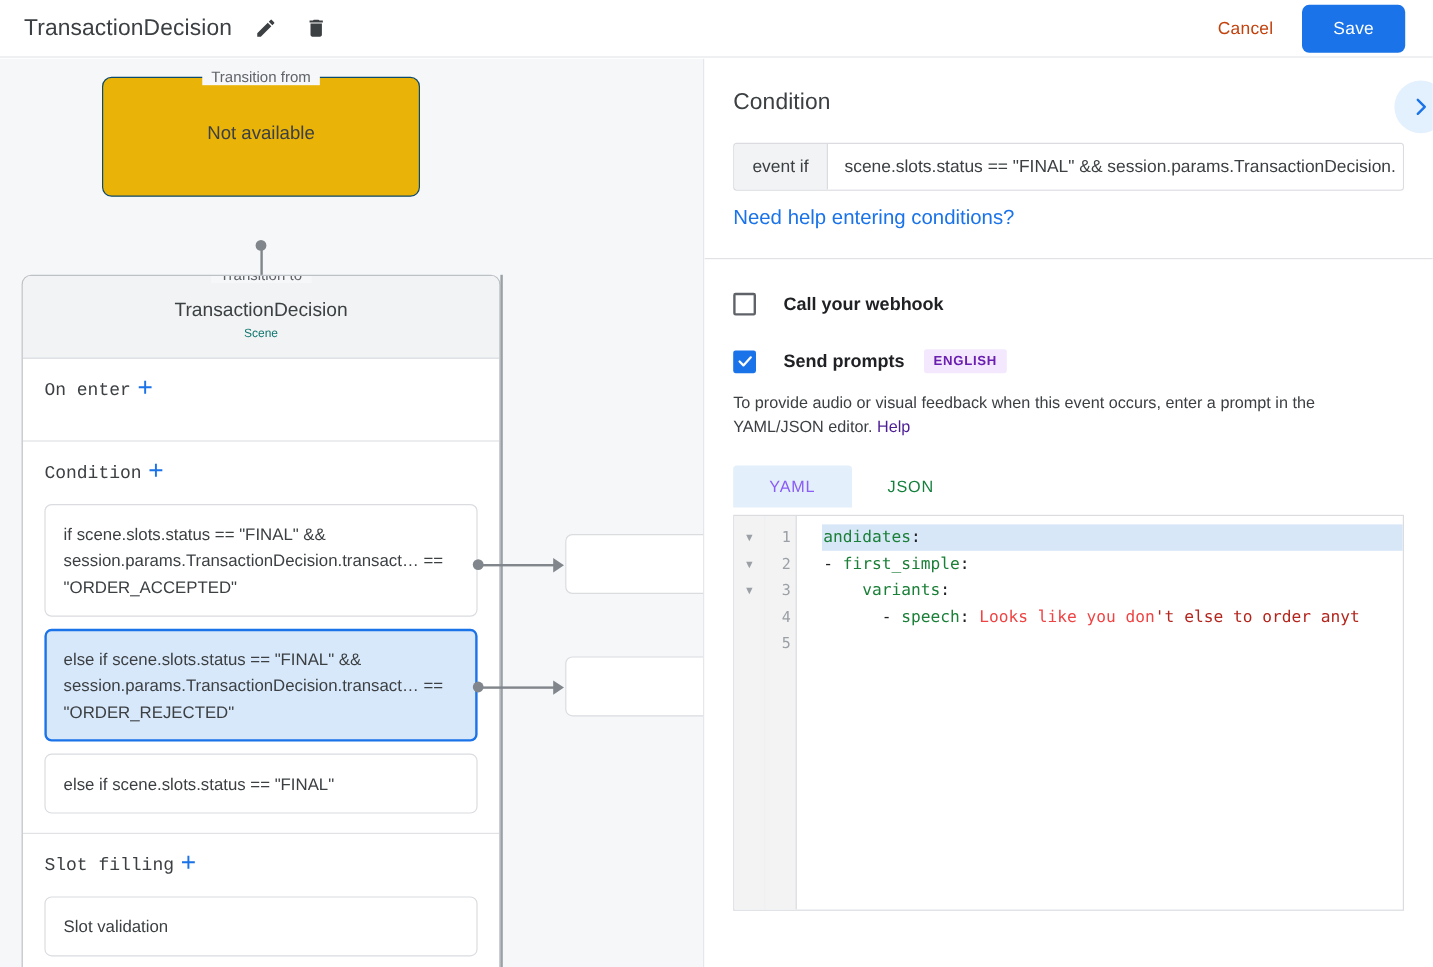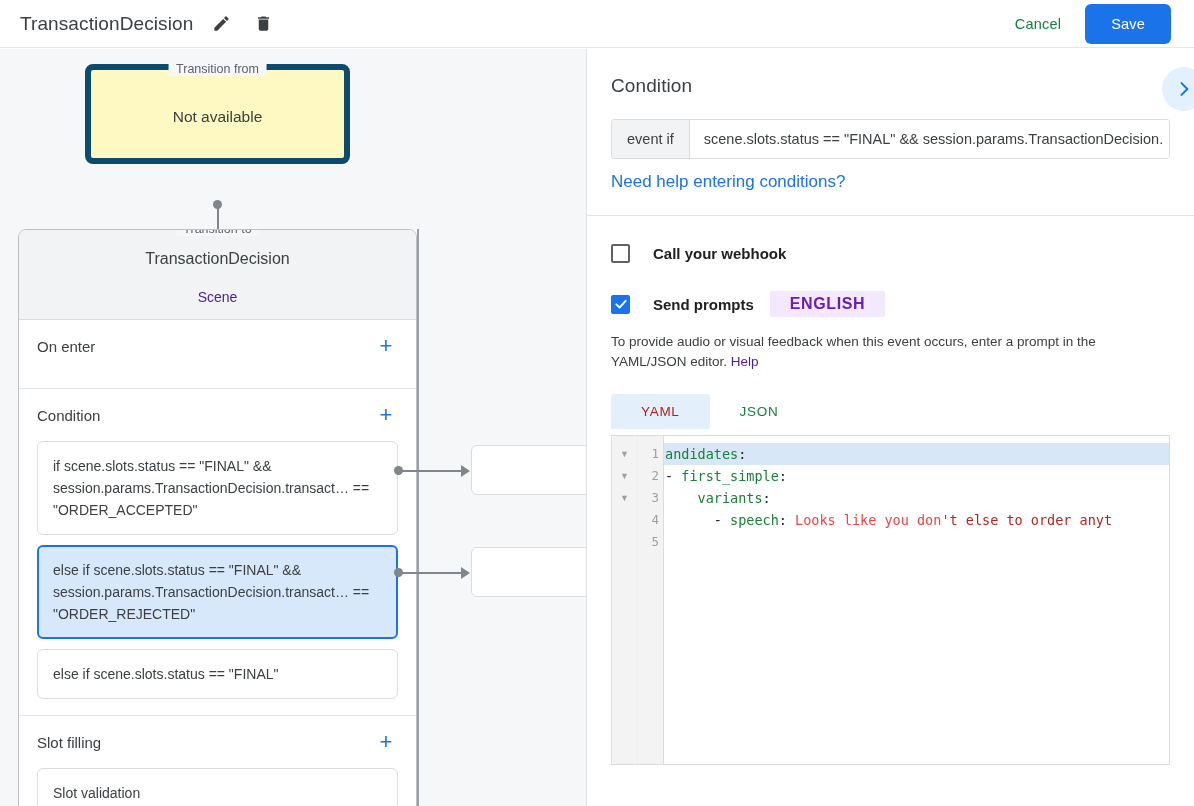--- a/index.html
+++ b/index.html
@@ -22,43 +22,43 @@
     font-size: 19px; color: #3c4043; letter-spacing: .1px;
   }
   .icon-btn {
     width: 28px; height: 28px; margin-left: 14px;
     display: flex; align-items: center; justify-content: center;
     border-radius: 50%; cursor: pointer;
   }
   .icon-btn svg { display:block; }
   .topbar-right { margin-left: auto; display: flex; align-items: center; }
   .cancel-btn {
-    color: #15803d; font-size: 14.5px; font-weight: 500;
+    color: #c2410c; font-size: 14.5px; font-weight: 500;
     background: none; border: none; cursor: pointer;
     padding: 10px 16px; border-radius: 4px; letter-spacing: .2px;
   }
   .save-btn {
     background: #1a73e8; color: #fff; font-size: 14.5px; font-weight: 500;
     border: none; border-radius: 6px; cursor: pointer;
     padding: 0 26px; height: 40px; margin-left: 8px; margin-right: 23px;
     letter-spacing: .2px;
   }
 
   
   .body-wrap { position: absolute; top: 49px; left: 0; width: 1194px; height: 757px; }
 
   
   .left-panel {
     position: absolute; left: 0; top: 0; width: 586px; height: 757px;
     background: #f6f7f9; overflow: hidden;
   }
   .fieldset-box {
     position: absolute;
-    border: 6px solid #0c4a6e; border-radius: 8px;
-    background: #fef9c3;
+    border: 1px solid #0c4a6e; border-radius: 8px;
+    background: #eab308;
   }
   .fieldset-legend {
     position: absolute; top: -8px; left: 50%; transform: translateX(-50%);
     background: #f6f7f9; padding: 0 8px;
     font-size: 12.5px; color: #5f6368; white-space: nowrap;
   }
   #transition-from {
     left: 85px; top: 15px; width: 265px; height: 100px;
   }
   #transition-from .tf-text {
@@ -89,27 +89,28 @@
   #transition-to .tt-legend {
     position: absolute; top: -8px; left: 50%; transform: translateX(-50%);
     background: #f6f7f9; padding: 0 8px;
     font-size: 12.5px; color: #5f6368; white-space: nowrap; z-index: 3;
   }
   .tt-header {
     background: #f1f3f4; padding: 20px 0 14px;
     text-align: center; border-bottom: 1px solid #dadce0;
   }
   .tt-name { font-size: 16px; color: #3c4043; }
-  .tt-sub { font-size: 14px; color: #4c1d95; margin-top: 21px; }
+  .tt-sub { font-size: 10px; color: #0f766e; margin-top: 5px; }
 
   .sect { border-bottom: 1px solid #e0e2e5; padding: 0 18px 16px; }
   .sect:last-child { border-bottom: none; }
   .sect-head {
-    display: flex; align-items: center; justify-content: space-between;
+    display: flex; align-items: center; 
     height: 52px;
+    font-family: Liberation Mono, monospace;
   }
   .sect-title { font-size: 15px; color: #3c4043; }
   .plus-btn {
     color: #1a73e8; font-size: 22px; line-height: 1; cursor: pointer;
     width: 24px; height: 24px; display: flex; align-items:center; justify-content:center;
     font-weight: 300;
   }
   .cond-card {
     border: 1px solid #dadce0; border-radius: 6px; background: #fff;
     padding: 13px 15px; margin-bottom: 10px;
@@ -191,37 +192,37 @@
   }
   .cbox.checked {
     background: #1a73e8; border-color: #1a73e8;
     display: flex; align-items: center; justify-content: center;
   }
   .check-label {
     margin-left: 23px; font-size: 15px; color: #202124; font-weight: 700;
   }
   .lang-badge {
     margin-left: 16px; background: #f3e8fd; color: #6a1fb1;
-    font-size: 16px; font-weight: 700; letter-spacing: .6px;
-    padding: 4px 20px; border-radius: 2px;
+    font-size: 11px; font-weight: 700; letter-spacing: .6px;
+    padding: 4px 8px; border-radius: 2px;
   }
   .help-text {
     margin-top: 15px; font-size: 13.5px; color: #3c4043; line-height: 20px;
     max-width: 558px;
   }
   .help-text a { color: #4c1d95; text-decoration: none; cursor: pointer; }
 
   
   .editor-tabs { display: flex; margin-top: 22px; }
   .etab {
     padding: 10px 30px; font-size: 13.5px; font-weight: 500;
     letter-spacing: .7px; color: #15803d; cursor: pointer;
     border-radius: 3px 3px 0 0;
   }
-  .etab.active { background: #e4effc; color: #b91c1c; }
+  .etab.active { background: #e4effc; color: #8b5cf6; }
 
   
   .editor {
     margin-top: 6px; border: 1px solid #dadce0; border-top: 1px solid #dadce0;
     height: 330px; display: flex; overflow: hidden;
     background: #fff;
   }
   .fold-col {
     width: 26px; background: #f3f3f3; border-right: 1px solid #eceff1;
     padding-top: 7px; flex: 0 0 auto;
@@ -233,21 +234,21 @@
   .gutter {
     width: 26px; background: #f3f3f3; border-right: 1px solid #dadce0;
     padding-top: 7px; flex: 0 0 auto;
     text-align: right; padding-right: 4px;
   }
   .gline {
     height: 22px; line-height: 22px;
     font-family: "DejaVu Sans Mono", monospace; font-size: 12.5px; color: #9aa0a6;
   }
   .code-area {
-    flex: 1; padding-top: 7px; overflow: hidden; position: relative;
+    flex: 1; padding-top: 7px; overflow: hidden; position: relative; margin-left: 21px;
   }
   .cline {
     height: 22px; line-height: 22px; white-space: pre;
     font-family: "DejaVu Sans Mono", monospace; font-size: 13.5px;
     padding-left: 1px;
   }
   .cline.hl { background: #d7e7f7; }
   .t-key { color: #1a7f37; }
   .t-plain { color: #ef4444; }
   .t-str { color: #b3261e; }

